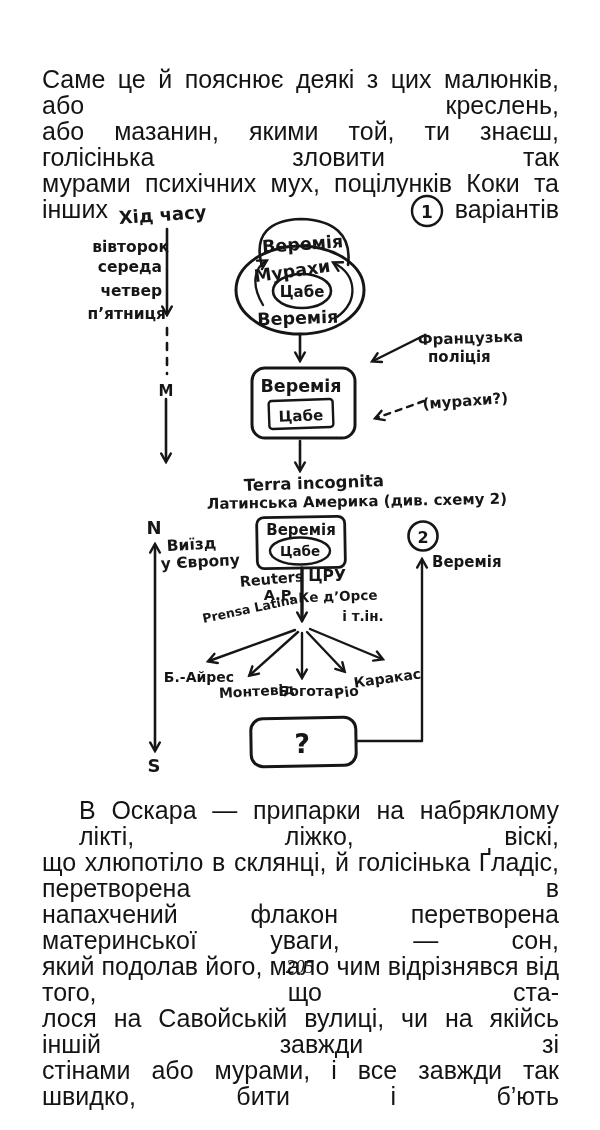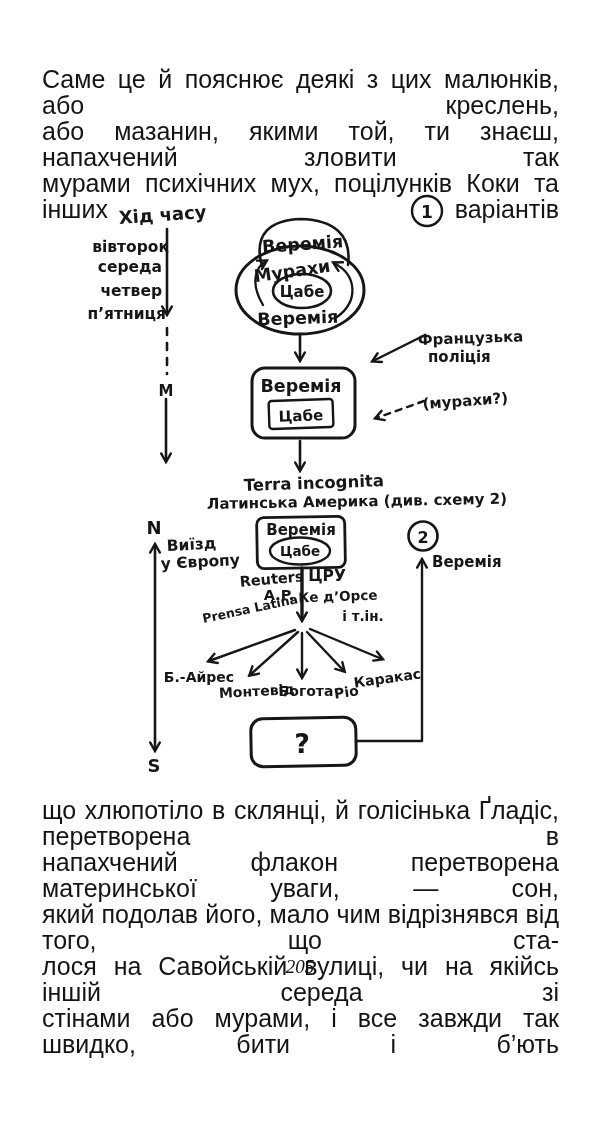--- a/index.html
+++ b/index.html
@@ -27,21 +27,21 @@
     fill:#161616;
   }
 </style>
 </head>
 <body>
 
 <div class="page">
 
   <div class="para" style="top:66px">
     <div class="bl">Саме це й пояснює деякі з цих малюнків, або креслень,</div>
-    <div class="bl">або мазанин, якими той, ти знаєш, напахчений зловити так</div>
+    <div class="bl">або мазанин, якими той, ти знаєш, голісінька зловити так</div>
     <div class="bl">мурами психічних мух, поцілунків Коки та інших варіантів</div>
   </div>
 
   <svg class="diagram" width="600" height="1130" viewBox="0 0 600 1130">
     <defs>
       <marker id="ah" viewBox="0 0 12 12" refX="9" refY="6" markerWidth="13" markerHeight="13" orient="auto-start-reverse" markerUnits="userSpaceOnUse">
         <path d="M2,1.5 L10,6 L2,10.5" fill="none" stroke="#161616" stroke-width="2.2" stroke-linecap="round"></path>
       </marker>
     </defs>
 
@@ -128,22 +128,23 @@
       <text x="306" y="696" font-size="14">Богота</text>
       <text x="347" y="697" font-size="14" transform="rotate(-8 347 697)">Ріо</text>
       <text x="388" y="683" font-size="14" transform="rotate(-8 388 683)">Каракас</text>
       <text x="302" y="753" font-size="27">?</text>
       <text x="423" y="543" font-size="16">2</text>
       <text text-anchor="start" x="432" y="567" font-size="15">Веремія</text>
     </g>
   </svg>
 
   <div class="para" style="top:797px">
+    <div class="bl firstindent">В Оскара — припарки на набряклому лікті, ліжко, віскі,</div>
     <div class="bl">що хлюпотіло в склянці, й голісінька Ґладіс, перетворена в</div>
     <div class="bl">напахчений флакон перетворена материнської уваги, — сон,</div>
     <div class="bl">який подолав його, мало чим відрізнявся від того, що ста-</div>
-    <div class="bl">лося на Савойській вулиці, чи на якійсь іншій середа зі</div>
+    <div class="bl">лося на Савойській вулиці, чи на якійсь іншій завжди зі</div>
     <div class="bl">стінами або мурами, і все завжди так швидко, бити і б’ють</div>
   </div>
 
   <div class="pageno">205</div>
 
 </div>
 
 </body></html>

